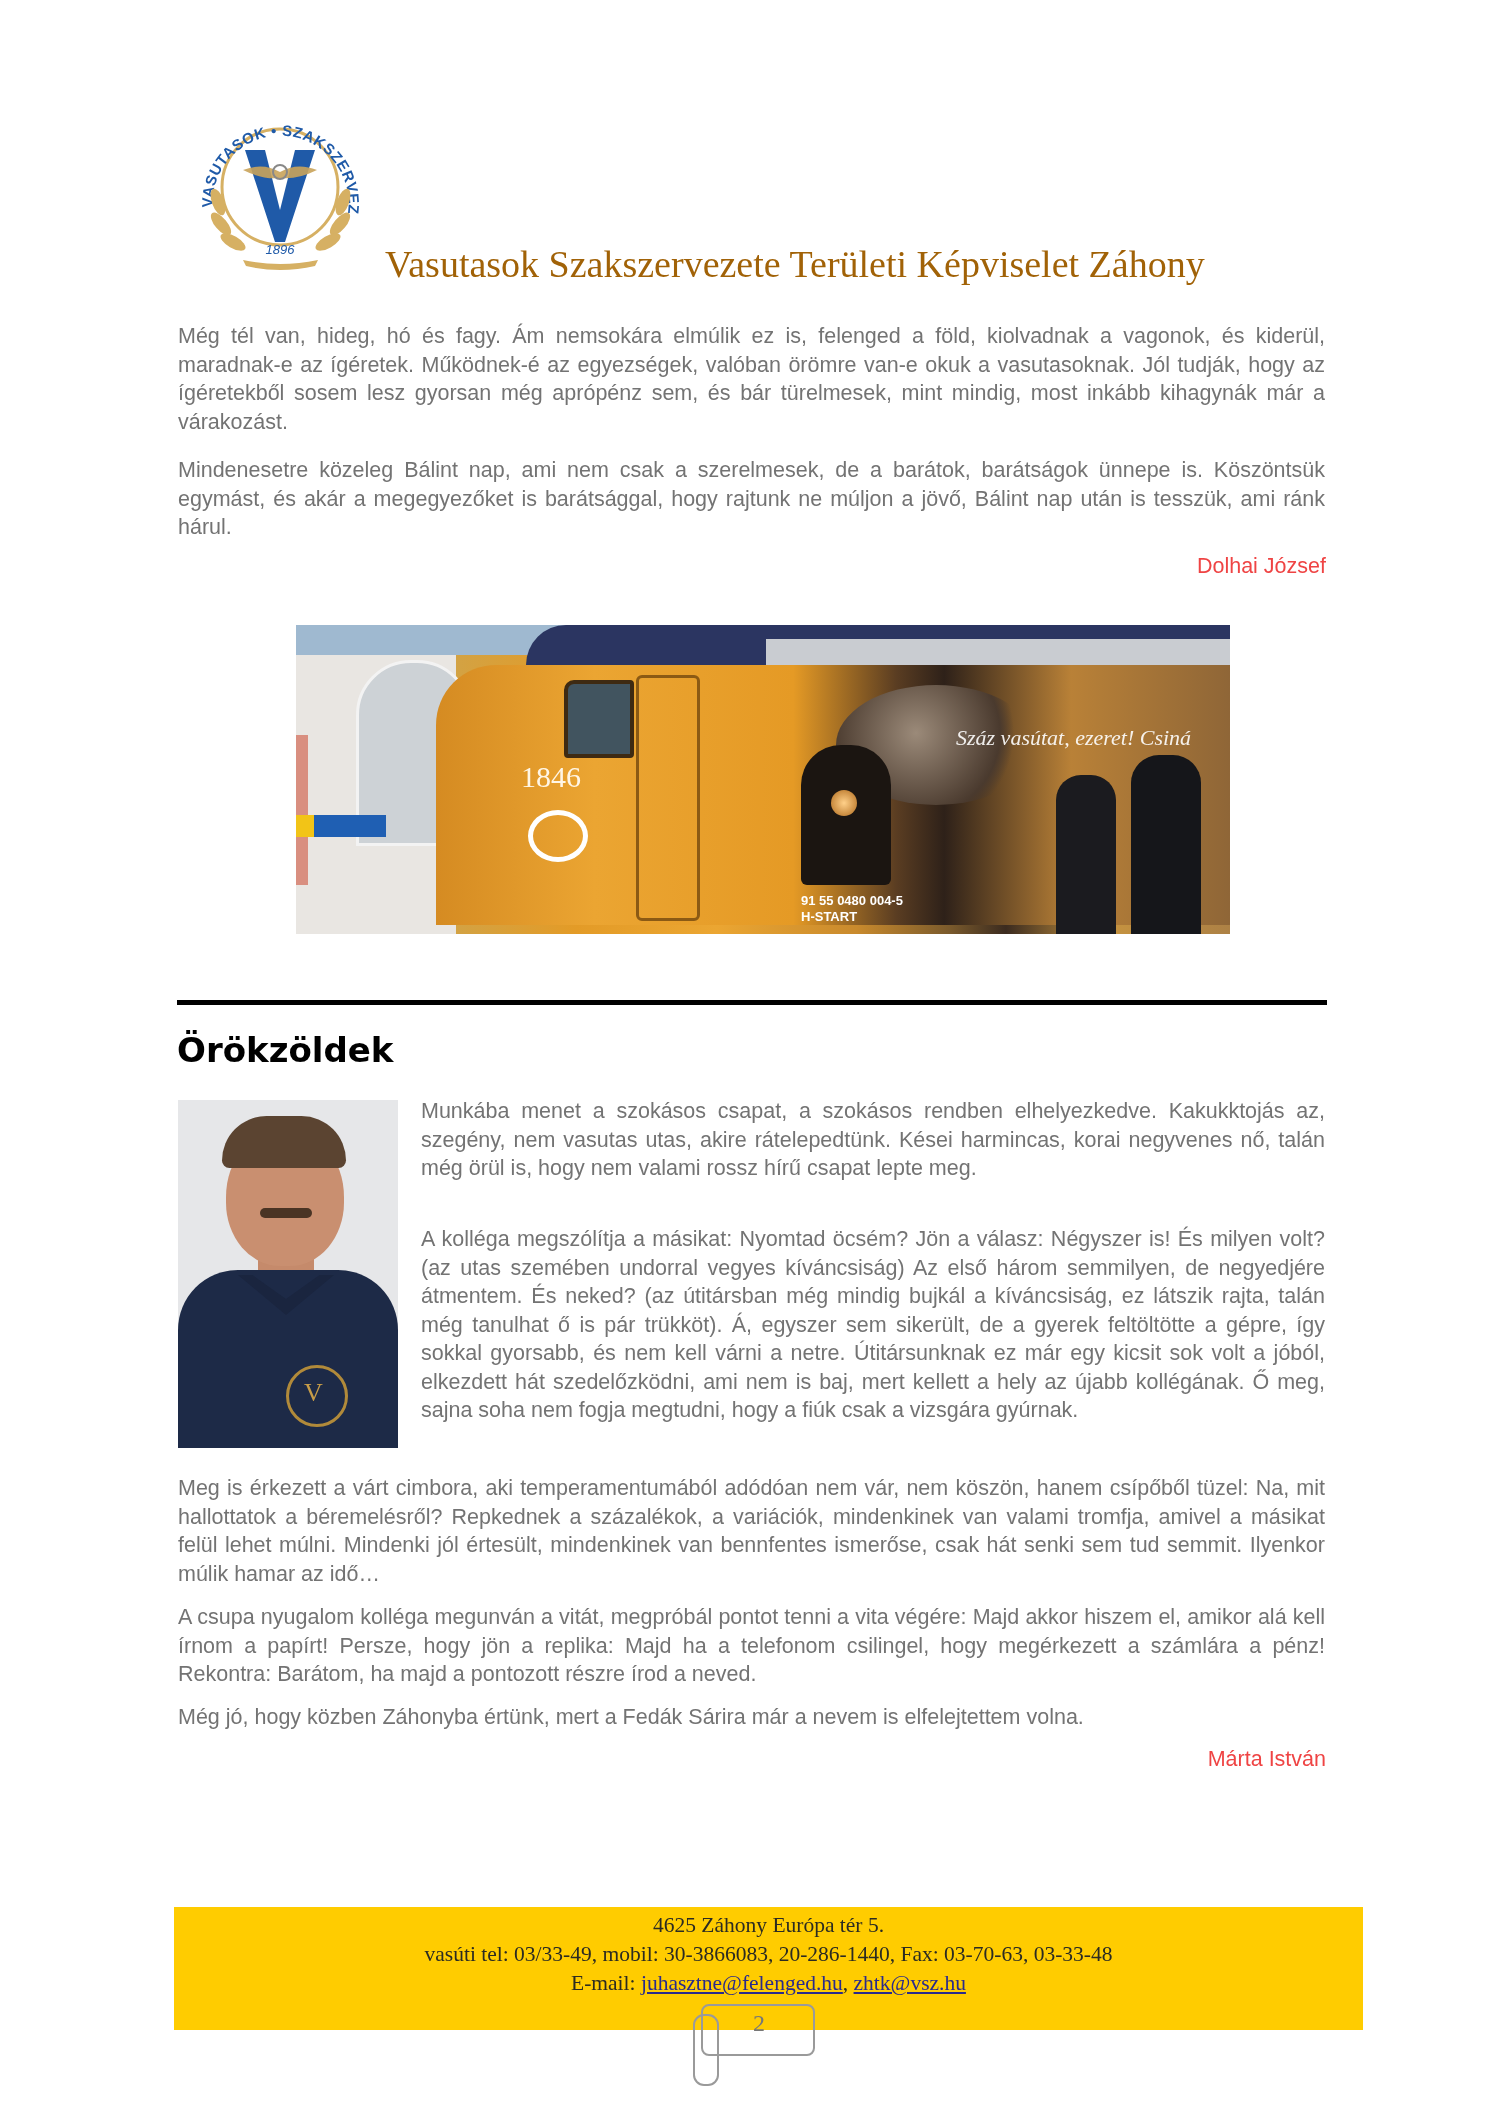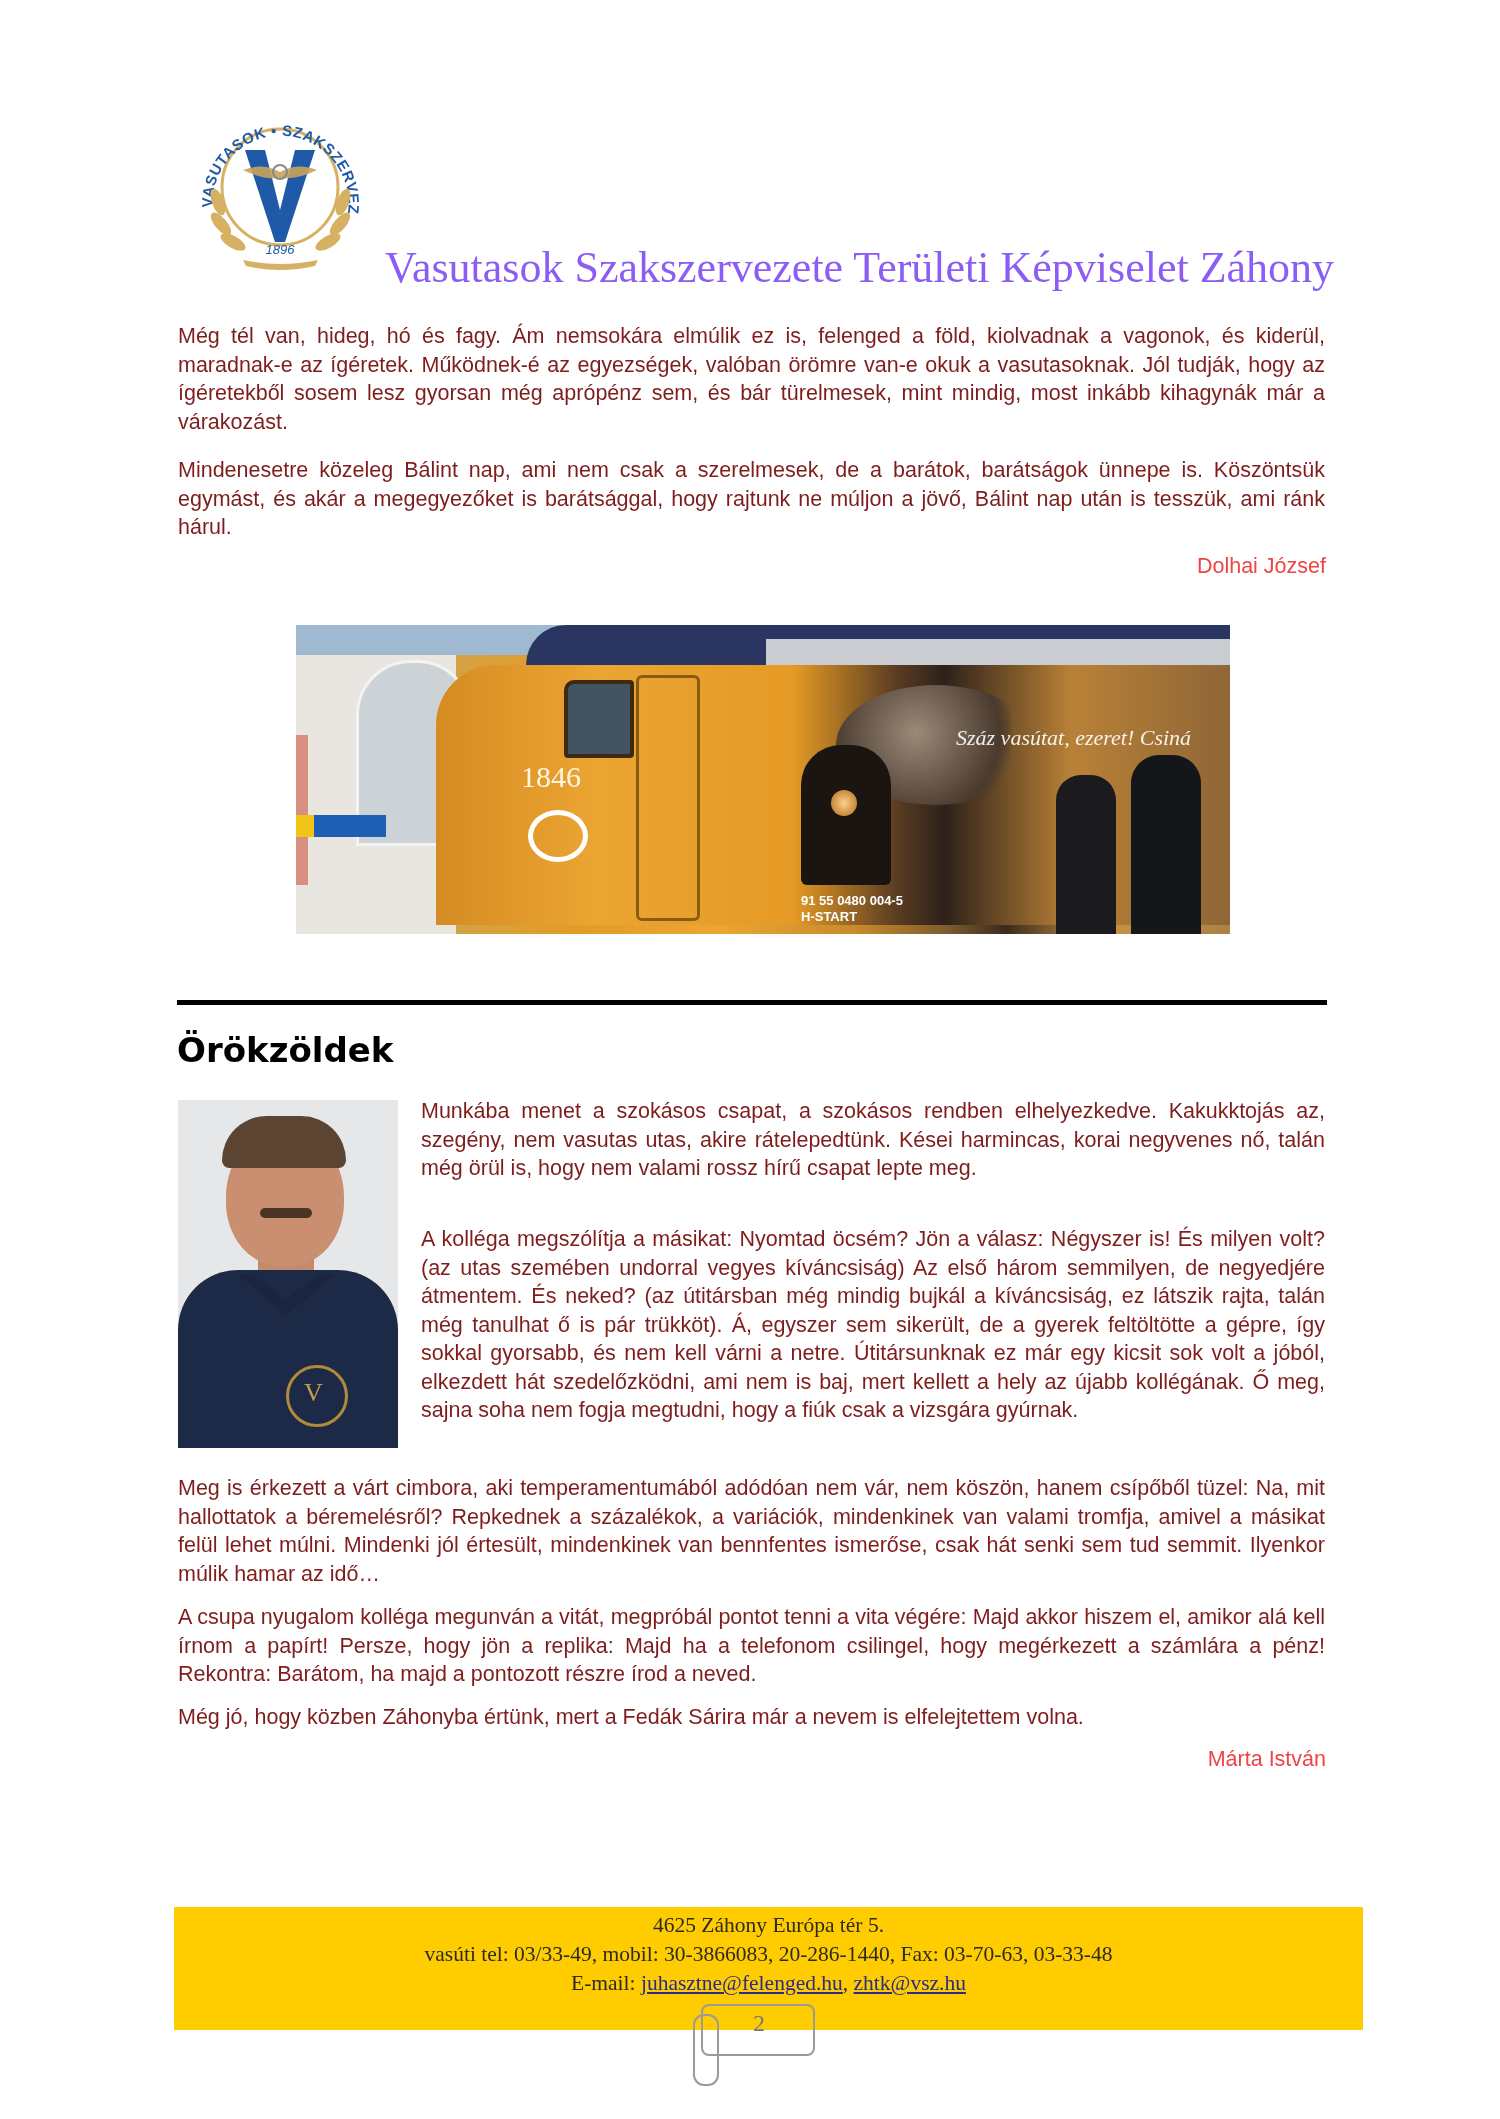--- a/index.html
+++ b/index.html
@@ -4,26 +4,26 @@
 <style>
   html, body { margin: 0; padding: 0; background: #ffffff; }
   body { width: 1500px; height: 2119px; position: relative; overflow: hidden; }
   .page { position: absolute; left: 0; top: 0; width: 1500px; height: 2119px; background: #fff; }
 
   
   .logo { position: absolute; left: 183px; top: 92px; width: 195px; height: 185px; }
   .org-title {
     position: absolute; left: 385px; top: 242px;
     font-family: "Liberation Serif", "DejaVu Serif", serif;
-    font-size: 44px; color: #8b5cf6; letter-spacing: 0px; white-space: nowrap;
+    font-size: 38px; color: #a16207; letter-spacing: 0px; white-space: nowrap;
   }
 
   .body-text {
     font-family: "Liberation Sans", "DejaVu Sans", sans-serif;
-    font-size: 21.5px; line-height: 28.5px; color: #7f1d1d;
+    font-size: 21.5px; line-height: 28.5px; color: #737373;
     text-align: justify; margin: 0;
   }
   .p1 { position: absolute; left: 178px; top: 322px; width: 1147px; }
   .p2 { position: absolute; left: 178px; top: 456px; width: 1147px; }
   .sig1 { position: absolute; right: 174px; top: 554px; }
   .signature {
     font-family: "Liberation Sans", "DejaVu Sans", sans-serif;
     font-size: 21.5px; color: #ef4444; white-space: nowrap;
   }
 

